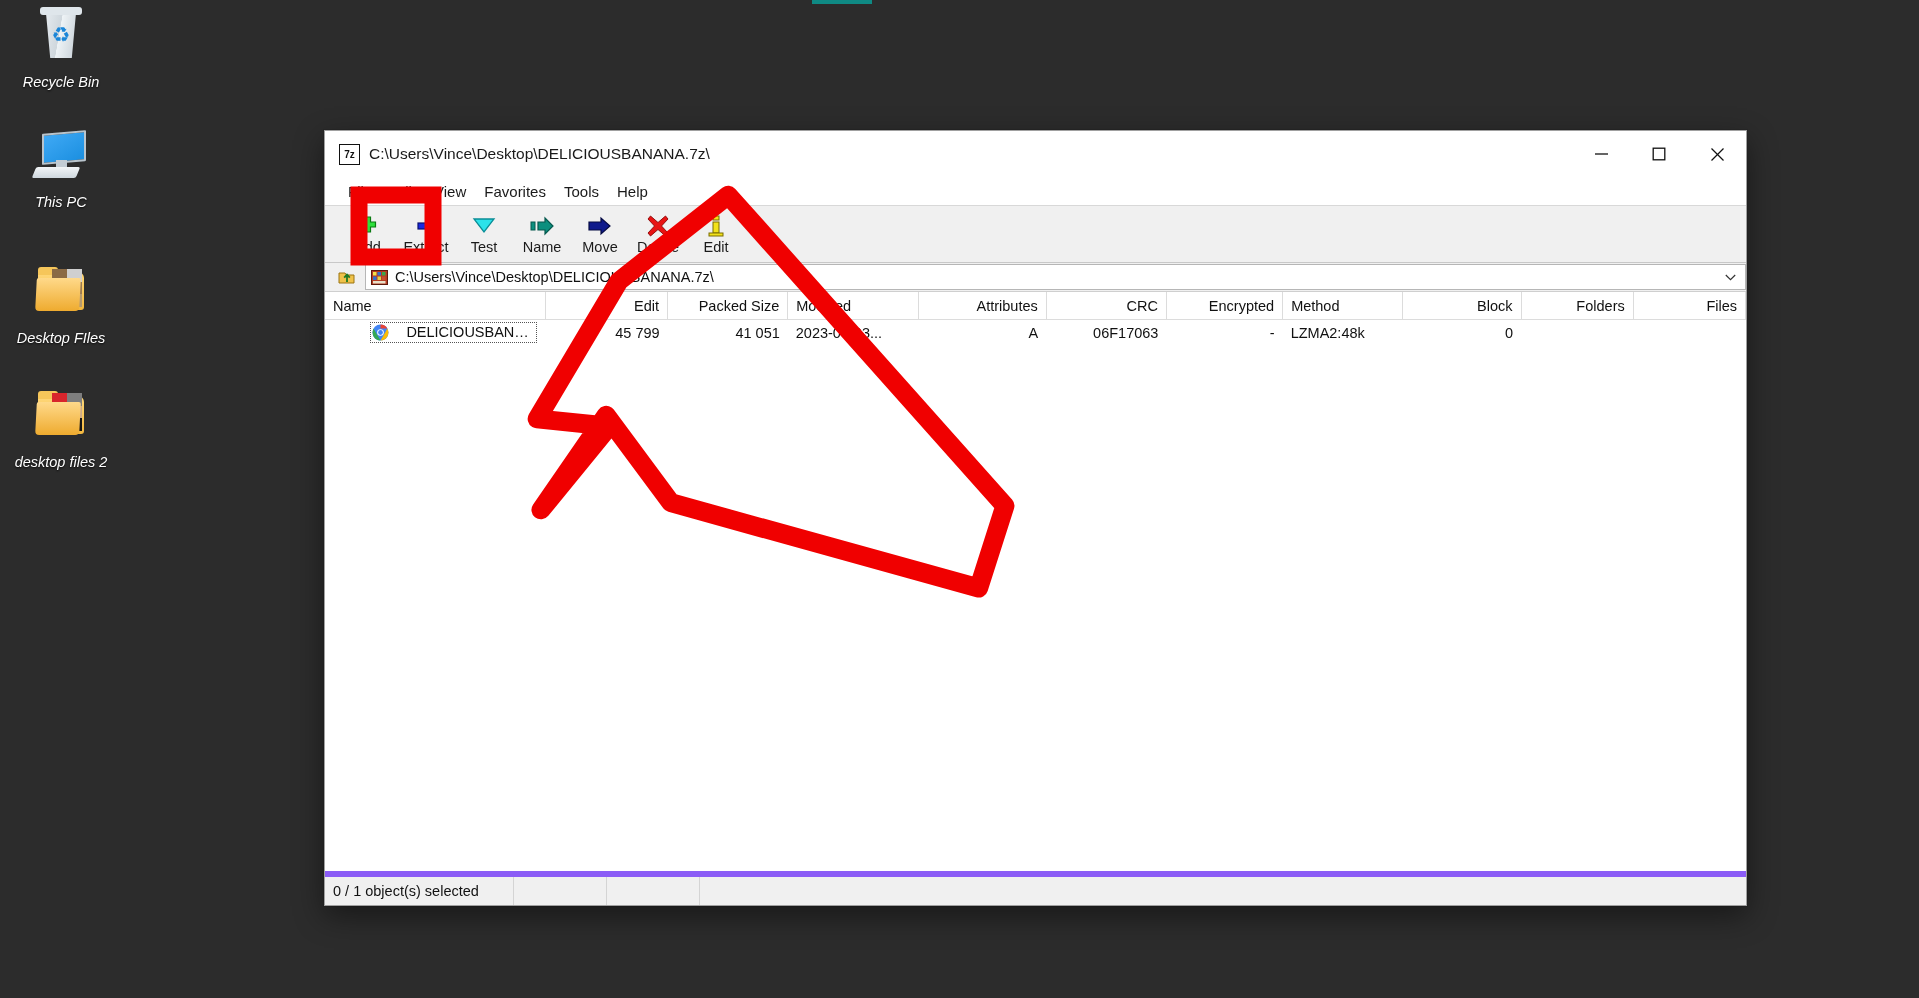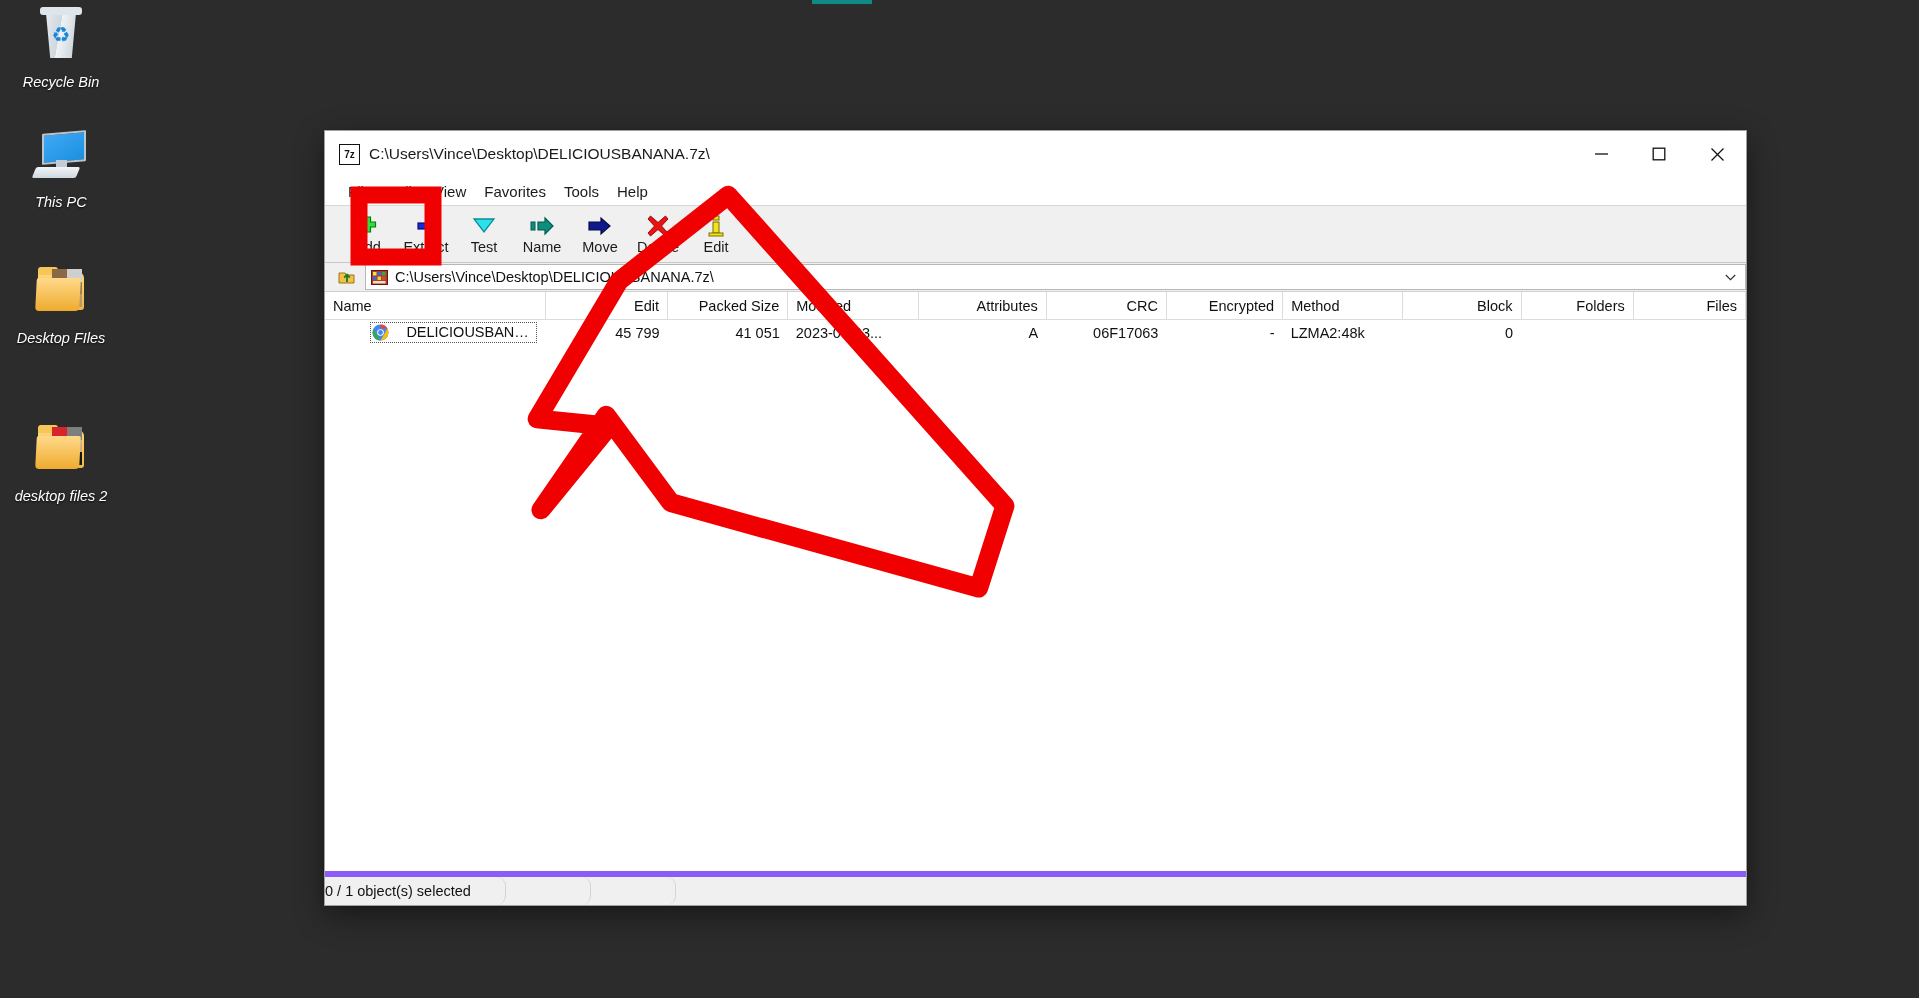--- a/index.html
+++ b/index.html
@@ -334,23 +334,23 @@
     background: #f0f0f0;
     display: flex;
     align-items: stretch;
     flex: 0 0 auto;
     font-size: 14.5px;
     color: #111;
   }
   .sb-cell {
     display: flex;
     align-items: center;
+    padding-left: 8px;
     border-right: 1px solid #d4d4d4;
     white-space: nowrap;
-    border-radius: 9px;
   }
   .sb-1 { width: 180px; }
   .sb-2 { width: 84px; }
   .sb-3 { width: 84px; }
   .sb-4 { flex: 1 1 auto; border-right: none; }
 
   
   #annot {
     position: absolute;
     inset: 0;
@@ -393,21 +393,21 @@
 
   <div class="desktop-icon ico-pc" style="left:2px; top:126px;">
     <span class="glyph">
       <span class="screen"></span>
         <span class="stand"></span>
         <span class="kbd"></span>
     </span>
     <span class="label">This PC</span>
   </div>
 
-  <div class="desktop-icon ico-folder" style="left:2px; top:420px;">
+  <div class="desktop-icon ico-folder" style="left:2px; top:386px;">
     <span class="glyph">
       <span class="back"></span>
         <span class="tab"></span>
       <span class="papers">
         <i style="background:#d8252c"></i>
           <i style="background:#7e7e7e"></i>
         <i style="background:#2b49c8"></i>
           <i style="background:#caa98a"></i>
         <i style="background:#2e9e3a"></i>
           <i style="background:#151515"></i>

